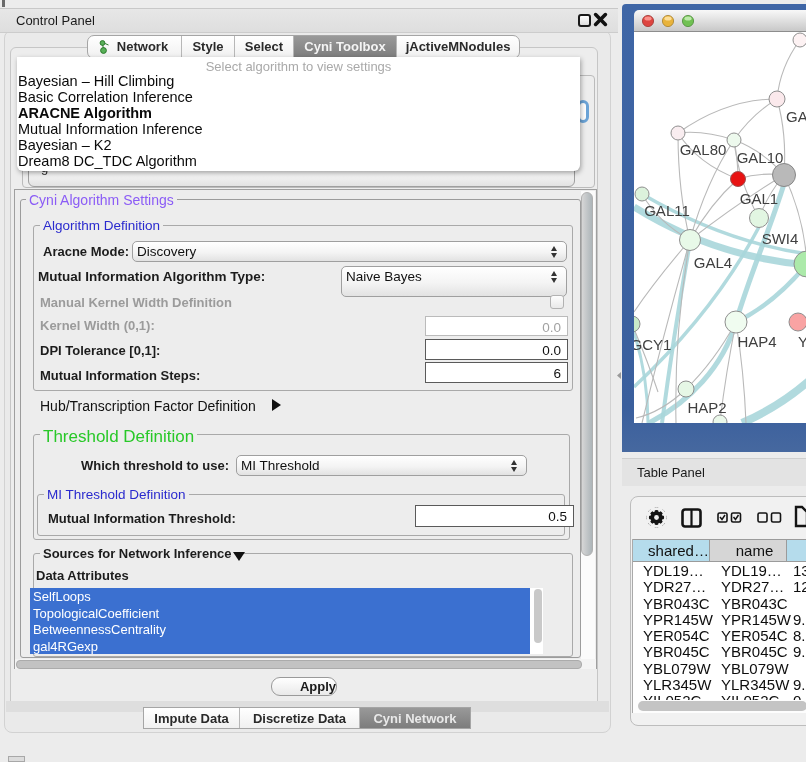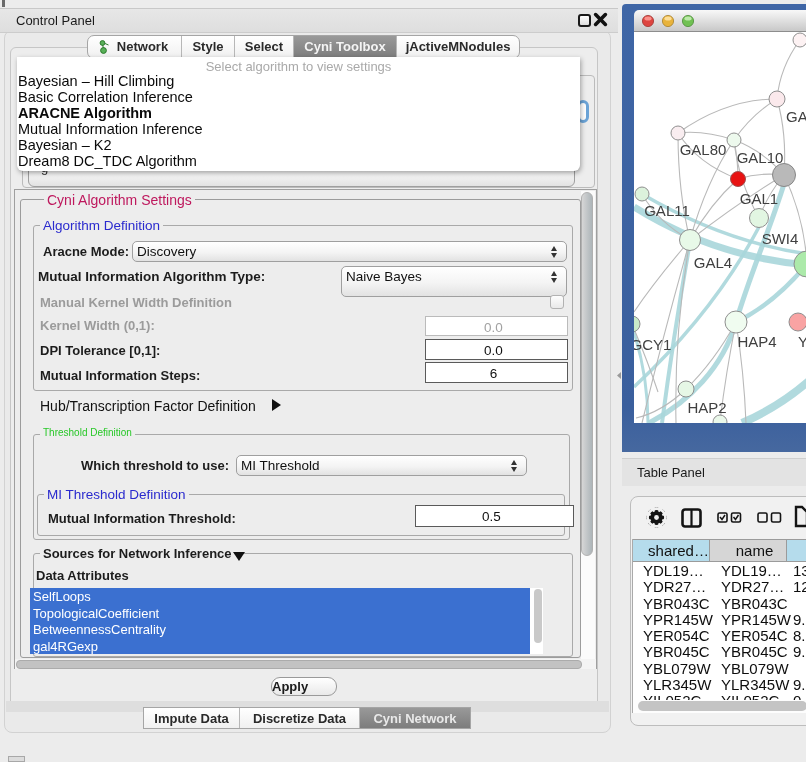--- a/index.html
+++ b/index.html
@@ -3,21 +3,21 @@
 <style>
 *{margin:0;padding:0;box-sizing:border-box}
 html,body{width:806px;height:762px;overflow:hidden;background:#ececec;font-family:"Liberation Sans",sans-serif;}
 .abs{position:absolute}
 .lbl{position:absolute;font:bold 13px "Liberation Sans",sans-serif;color:#1c1c1c;white-space:nowrap}
 .glbl{position:absolute;font:bold 13px "Liberation Sans",sans-serif;color:#9b9b9b;white-space:nowrap}
 .combo{position:absolute;background:linear-gradient(#ffffff,#f4f4f4 55%,#e2e2e2);border:1px solid #9f9f9f;border-radius:5px;font:13.5px "Liberation Sans",sans-serif;color:#111;line-height:19px;padding-left:4px;white-space:nowrap}
 .spin{position:absolute;right:7px;top:4px;width:9px;height:12px}
 .spin:before{content:"";position:absolute;left:1px;top:0;border-left:3.5px solid transparent;border-right:3.5px solid transparent;border-bottom:5px solid #333}
 .spin:after{content:"";position:absolute;left:1px;bottom:0;border-left:3.5px solid transparent;border-right:3.5px solid transparent;border-top:5px solid #333}
-.tin{position:absolute;background:#fff;border:1px solid #5a5a5a;font:13.5px "Liberation Sans",sans-serif;color:#111;text-align:center;padding:3px 6px 0 0}
+.tin{position:absolute;background:#fff;border:1px solid #5a5a5a;font:13.5px "Liberation Sans",sans-serif;color:#111;text-align:right;padding:3px 6px 0 0}
 .grp{position:absolute;border:1px solid #a9a9a9;border-radius:3px}
 .gt{position:absolute;top:-8px;background:#ededed;padding:0 3px;font:14px "Liberation Sans",sans-serif;white-space:nowrap}
 .seg{position:absolute;background:linear-gradient(#ffffff,#f0f0f0);border:1px solid #a5a5a5;border-radius:7px;display:flex;overflow:hidden}
 .seg>div{font:bold 13px "Liberation Sans",sans-serif;color:#2a2a2a;text-align:center;line-height:22px;border-right:1px solid #b7b7b7;white-space:nowrap}
 .seg>div:last-child{border-right:none}
 .seg>div.sel{background:linear-gradient(#999999,#7d7d7d);color:#f4f4f4}
 </style></head>
 <body>
 
 <div class="abs" style="left:2px;top:0;width:3px;height:7px;background:#6a6a6a"></div>
@@ -50,21 +50,21 @@
 
 <div class="abs" style="left:22px;top:75px;width:573px;height:113px;border:1px solid #bbbbbb;border-radius:4px"></div>
 <div class="combo" style="left:28px;top:160px;width:547px;height:27px;border-radius:6px;color:#333;font-size:13px;line-height:14px;padding-left:12px">g</div>
 <div class="abs" style="left:577px;top:100px;width:12px;height:23px;border:3px solid #6ba3d6;border-radius:6px;background:#fff"></div>
 
 <div class="abs" style="left:14px;top:189px;width:583px;height:480px;border:1px solid #9f9f9f;background:#ededed"></div>
 <div class="abs" style="left:581px;top:191px;width:14px;height:477px;background:#fbfbfb"></div>
 <div class="abs" style="left:581px;top:192px;width:12px;height:364px;border-radius:6px;background:linear-gradient(90deg,#d6d6d6,#adb5b9);border:1px solid #b0b0b0"></div>
 
 <div class="grp" style="left:20px;top:199px;width:561px;height:459px;border-color:#9c9c9c">
-  <span class="gt" style="left:23px;color:#be185d">Cyni Algorithm Settings</span>
+  <span class="gt" style="left:5px;color:#8b5cf6">Cyni Algorithm Settings</span>
 </div>
 
 <div class="grp" style="left:33px;top:225px;width:540px;height:166px">
   <span class="gt" style="left:6px;color:#2a2ace;font-size:13.5px">Algorithm Definition</span>
 </div>
 <div class="lbl" style="left:43px;top:244px">Aracne Mode:</div>
 <div class="combo" style="left:132px;top:241px;width:435px;height:21px">Discovery<span class="spin"></span></div>
 <div class="lbl" style="left:38px;top:269px;font-size:13.5px">Mutual Information Algorithm Type:</div>
 <div class="combo" style="left:341px;top:266px;width:226px;height:31px">Naive Bayes<span class="spin"></span></div>
 <div class="glbl" style="left:40px;top:295px">Manual Kernel Width Definition</div>
@@ -73,21 +73,21 @@
 <div class="tin" style="left:425px;top:316px;width:143px;height:20px;border-color:#bbbbbb;color:#a2a2a2">0.0</div>
 <div class="lbl" style="left:40px;top:343px">DPI Tolerance [0,1]:</div>
 <div class="tin" style="left:425px;top:339px;width:143px;height:21px">0.0</div>
 <div class="lbl" style="left:40px;top:368px">Mutual Information Steps:</div>
 <div class="tin" style="left:425px;top:362px;width:143px;height:21px">6</div>
 
 <div class="abs" style="left:40px;top:398px;font:14px 'Liberation Sans',sans-serif;color:#111">Hub/Transcription Factor Definition</div>
 <div class="abs" style="left:272px;top:399px;width:0;height:0;border-top:6px solid transparent;border-bottom:6px solid transparent;border-left:9px solid #111"></div>
 
 <div class="grp" style="left:33px;top:434px;width:537px;height:106px">
-  <span class="gt" style="left:6px;color:#28c828;font-size:10px">Threshold Definition</span>
+  <span class="gt" style="left:6px;color:#28c828;font-size:17px">Threshold Definition</span>
 </div>
 <div class="lbl" style="left:81px;top:458px">Which threshold to use:</div>
 <div class="combo" style="left:236px;top:455px;width:291px;height:21px">MI Threshold<span class="spin"></span></div>
 <div class="grp" style="left:37px;top:494px;width:528px;height:42px">
   <span class="gt" style="left:6px;color:#2a2ace;font-size:13.5px">MI Threshold Definition</span>
 </div>
 <div class="lbl" style="left:48px;top:511px">Mutual Information Threshold:</div>
 <div class="tin" style="left:415px;top:505px;width:159px;height:22px">0.5</div>
 
 <div class="grp" style="left:33px;top:553px;width:540px;height:104px">
@@ -96,21 +96,21 @@
 <div class="abs" style="left:233px;top:552px;width:0;height:0;border-left:6.5px solid transparent;border-right:6.5px solid transparent;border-top:9px solid #111"></div>
 <div class="lbl" style="left:36px;top:568px">Data Attributes</div>
 <div class="abs" style="left:30px;top:588px;width:513px;height:66px;background:#fff;overflow:hidden">
   <div style="position:absolute;left:0;top:0;width:500px;height:67px;background:#3b70d0"></div>
   <div style="position:absolute;left:3px;top:1px;font:13px 'Liberation Sans',sans-serif;color:#fff;line-height:16.6px">SelfLoops<br>TopologicalCoefficient<br>BetweennessCentrality<br>gal4RGexp</div>
   <div style="position:absolute;left:504px;top:1px;width:8px;height:54px;border-radius:4px;background:#c9c9c9"></div>
 </div>
 <div class="abs" style="left:15px;top:659px;width:581px;height:10px;background:#f4f4f4"></div>
 <div class="abs" style="left:16px;top:660px;width:566px;height:9px;background:#c2c2c2;border-radius:4px;border:1px solid #ababab"></div>
 
-<div class="abs" style="left:271px;top:677px;width:66px;height:19px;background:linear-gradient(#ffffff,#e9e9e9);border:1px solid #9a9a9a;border-radius:9px;text-align:left;font:bold 13px 'Liberation Sans',sans-serif;color:#1a1a1a;line-height:18px">Apply</div>
+<div class="abs" style="left:271px;top:677px;width:66px;height:19px;background:linear-gradient(#ffffff,#e9e9e9);border:1px solid #9a9a9a;border-radius:9px;text-align:right;font:bold 13px 'Liberation Sans',sans-serif;color:#1a1a1a;line-height:18px">Apply</div>
 
 <div class="abs" style="left:6px;top:701px;width:603px;height:11px;background:#dedede"></div>
 <div class="seg" style="left:143px;top:707px;height:22px;border-radius:0">
   <div style="width:96px">Impute Data</div>
   <div style="width:120px">Discretize Data</div>
   <div class="sel" style="width:110px;color:#e9e9e9">Cyni Network</div>
 </div>
 
 <div class="abs" style="left:17px;top:57px;width:563px;height:114px;background:#ffffff;border-radius:0 0 6px 6px;box-shadow:1px 2px 5px rgba(0,0,0,0.35);z-index:40"></div>
 <div class="abs" style="left:17px;top:59px;width:563px;text-align:center;font:13px 'Liberation Sans',sans-serif;color:#a9a9a9;z-index:41">Select algorithm to view settings</div>

